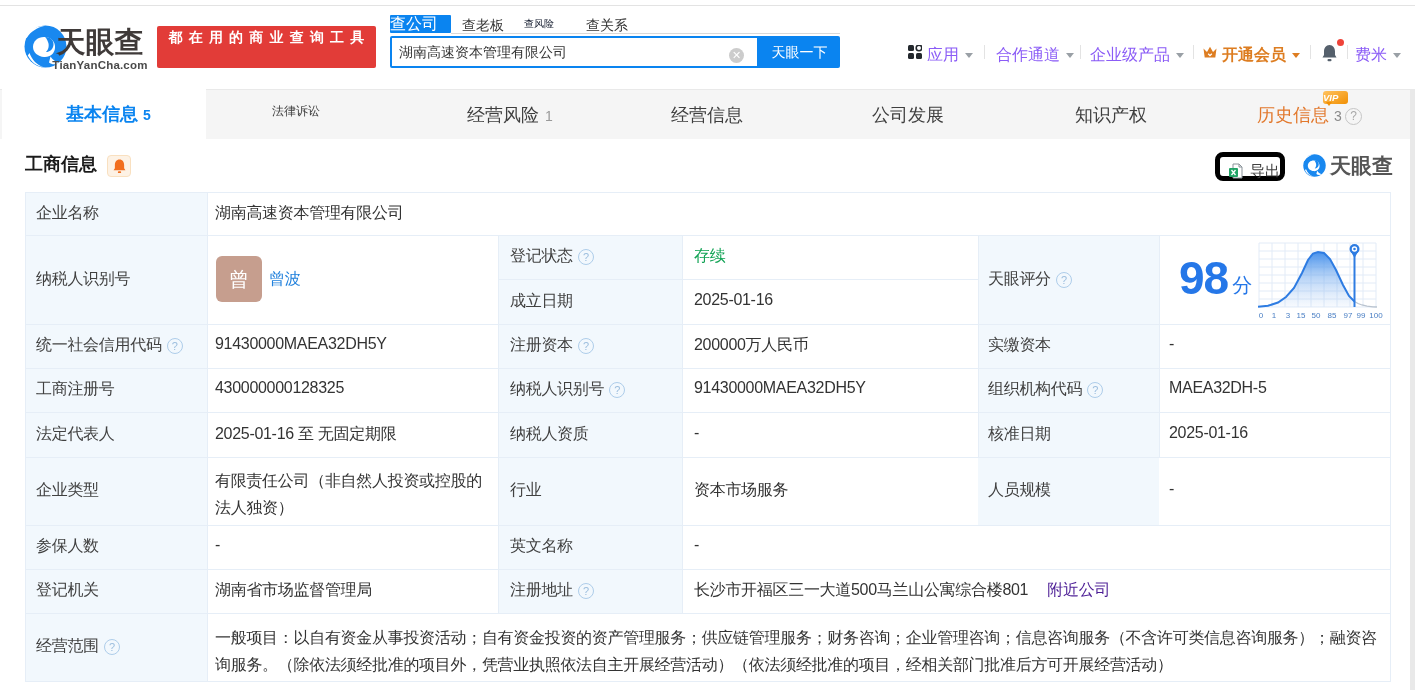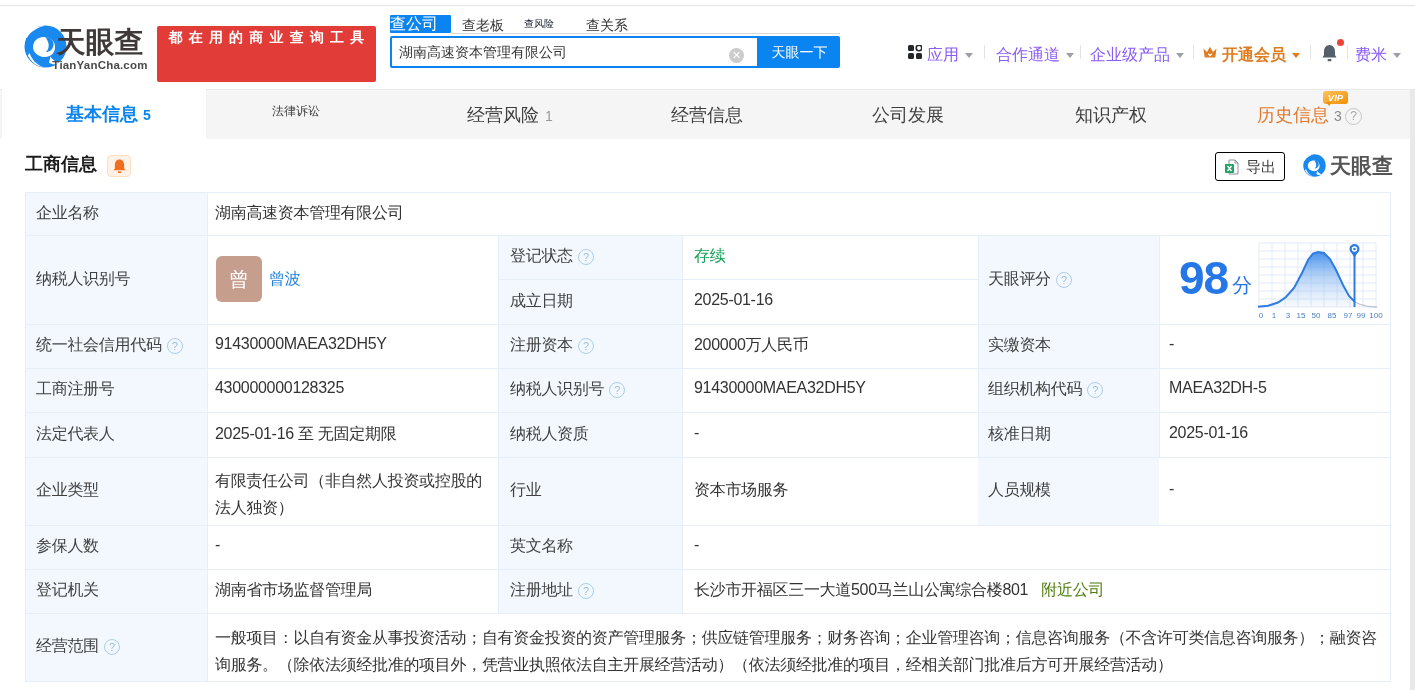--- a/index.html
+++ b/index.html
@@ -26,21 +26,21 @@
   <path d="M21,12 C26.5,11.5 30,15.5 29.5,20 C29,24.5 25.5,27 22,27 C24.5,24.5 25.5,20.5 24,17 C23,14.5 22.3,13 21,12 Z" fill="#1988ef"></path>
   <path d="M0.8,11.5 C5,4.5 13,0.8 20,1 C13.5,2.5 6.5,6.5 2.7,13 Z" fill="#fff"></path>
   <path d="M5.5,28 C8,35 13,40 19.5,42.2 C13.5,41.8 7,37 3.8,30.5 Z" fill="#fff"></path>
   <path d="M26.5,31.5 C28.5,34.5 31.5,37 35.5,38 C31,40 27.5,39.5 25,37.5 Z" fill="#fff"></path>
 </svg>
 <div class="abs" style="left:52px;top:28px;width:96px;text-align:center">
   <div style="font-size:29px;font-weight:bold;color:#3f3a39;line-height:29px">天眼查</div>
   <div style="font-size:11.5px;font-weight:bold;color:#4a4a4a;letter-spacing:0.2px;margin-top:2px">TianYanCha.com</div>
 </div>
 
-<div class="abs" style="left:157px;top:26px;width:219px;height:56px;background:#e23c38;border-radius:2px;color:#fff;text-align:center">
+<div class="abs" style="left:157px;top:26px;width:219px;height:42px;background:#e23c38;border-radius:2px;color:#fff;text-align:center">
   <div style="font-size:14px;font-weight:bold;letter-spacing:6.2px;margin-top:3px;padding-left:6px">都在用的商业查询工具</div>
 </div>
 
 <div class="abs" style="left:390px;top:15px;width:61px;height:18px;background:#0a84f0;color:#fff;font-size:16px;text-align:left;line-height:18px;border-radius:1px">查公司</div>
 <div class="abs" style="left:462px;top:17px;font-size:14px;color:#333">查老板</div>
 <div class="abs" style="left:524px;top:17px;font-size:10px;color:#0f172a">查风险</div>
 <div class="abs" style="left:586px;top:17px;font-size:14px;color:#333">查关系</div>
 
 <div class="abs" style="left:451px;top:33px;width:389px;height:1px;background:#d9d9d9"></div>
 
@@ -79,34 +79,34 @@
 <div class="abs" style="left:0;top:89px;width:1415px;height:50px;background:#f5f5f5;border-top:1px solid #e9e9e9"></div>
 <div class="abs" style="left:2px;top:89px;width:204px;height:50px;background:#fff"></div>
 <div class="abs" style="left:0;top:89px;width:1415px;height:50px">
   <div style="position:absolute;left:66px;top:13px;font-size:18px;font-weight:bold;color:#0a84f0">基本信息<span style="font-size:14px;margin-left:5px">5</span></div>
   <div style="position:absolute;left:272px;top:14px;font-size:12px;color:#3e3e3e">法律诉讼</div>
   <div style="position:absolute;left:467px;top:14px;font-size:18px;color:#3e3e3e">经营风险<span style="font-size:14px;color:#999;margin-left:6px">1</span></div>
   <div style="position:absolute;left:671px;top:14px;font-size:18px;color:#3e3e3e">经营信息</div>
   <div style="position:absolute;left:872px;top:14px;font-size:18px;color:#3e3e3e">公司发展</div>
   <div style="position:absolute;left:1075px;top:14px;font-size:18px;color:#3e3e3e">知识产权</div>
   <div style="position:absolute;left:1257px;top:14px;font-size:18px;color:#e2782c">历史信息<span style="font-size:14px;color:#8a8a8a;margin-left:5px">3</span></div>
-  <div style="position:absolute;left:1323px;top:2px;width:25px;height:13px;background:linear-gradient(150deg,#ffc25e,#f19004);border-radius:3px;color:#fff;font-size:9.5px;font-weight:bold;font-style:italic;text-align:center;line-height:13px">VIP</div>
+  <div style="position:absolute;left:1323px;top:2px;width:25px;height:13px;background:linear-gradient(150deg,#ffc25e,#f19004);border-radius:3px;color:#fff;font-size:9.5px;font-weight:bold;font-style:italic;line-height:13px">VIP</div>
   <div style="position:absolute;left:1326px;top:13px;width:0;height:0;border-left:3px solid transparent;border-right:3px solid transparent;border-top:4px solid #f19004"></div>
   <div style="position:absolute;left:1345px;top:19px;width:17px;height:17px;border:1.5px solid #c6c6c6;border-radius:50%;color:#a8a8a8;font-size:12px;line-height:14.5px;text-align:center">?</div>
 </div>
 
 <div class="abs" style="left:25px;top:152px;font-size:18px;font-weight:bold;color:#1b1b1b">工商信息</div>
 <div class="abs" style="left:107px;top:155px;width:24px;height:22px;background:#fdf2e5;border:1px solid #f9e0c0;border-radius:4px">
   <svg width="13" height="14" viewBox="0 0 12 13" style="margin:3px 0 0 5px">
     <path d="M6,0.5 C8.8,0.5 10.3,2.8 10.3,5.5 L10.3,8.5 L11.5,10.5 L0.5,10.5 L1.7,8.5 L1.7,5.5 C1.7,2.8 3.2,0.5 6,0.5 Z" fill="#f26e1e"></path>
     <rect x="4.5" y="11.3" width="3" height="1.7" rx="0.8" fill="#f26e1e"></rect>
   </svg>
 </div>
 
-<div class="abs" style="left:1215px;top:152px;width:70px;height:29px;border:1px solid #000000;border-radius:3px;background:#fff">
+<div class="abs" style="left:1215px;top:152px;width:70px;height:29px;border:5px solid #000000;border-radius:8px;background:#fff">
   <svg width="16" height="16" viewBox="0 0 16 16" style="position:absolute;left:8px;top:6px">
     <path d="M5,1 L11,1 L14,4 L14,15 L5,15 Z" fill="#fff" stroke="#8a9399" stroke-width="1"></path>
     <path d="M11,1 L11,4 L14,4" fill="none" stroke="#8a9399" stroke-width="1"></path>
     <rect x="1" y="5" width="9" height="9" rx="1" fill="#21a366"></rect>
     <path d="M3.5,7 L7.5,12 M7.5,7 L3.5,12" stroke="#fff" stroke-width="1.3"></path>
   </svg>
   <div style="position:absolute;left:30px;top:5px;font-size:15px;color:#404040">导出</div>
 </div>
 
 <svg class="abs" style="left:1303px;top:154px" width="23" height="23" viewBox="0 0 43 43">
@@ -222,18 +222,18 @@
 <div class="abs val" style="left:1169px;top:480px">-</div>
 
 <div class="abs lbl" style="left:36px;top:536px">参保人数</div>
 <div class="abs val" style="left:215px;top:536px">-</div>
 <div class="abs lbl" style="left:510px;top:536px">英文名称</div>
 <div class="abs val" style="left:694px;top:536px">-</div>
 
 <div class="abs lbl" style="left:36px;top:580px">登记机关</div>
 <div class="abs val" style="left:215px;top:580px">湖南省市场监督管理局</div>
 <div class="abs lbl" style="left:510px;top:580px">注册地址<span class="qicon">?</span></div>
-<div class="abs val" style="left:694px;top:580px">长沙市开福区三一大道500马兰山公寓综合楼801 <span style="color:#4d7c0f;margin-left:9px">附近公司</span></div>
+<div class="abs val" style="left:694px;top:580px">长沙市开福区三一大道500马兰山公寓综合楼801 <span style="color:#4c1d95;margin-left:15px">附近公司</span></div>
 
 <div class="abs lbl" style="left:36px;top:636px">经营范围<span class="qicon">?</span></div>
 <div class="abs val" style="left:215px;top:624px;width:1200px;line-height:27px;white-space:nowrap">一般项目：以自有资金从事投资活动；自有资金投资的资产管理服务；供应链管理服务；财务咨询；企业管理咨询；信息咨询服务（不含许可类信息咨询服务）；融资咨<br>询服务。（除依法须经批准的项目外，凭营业执照依法自主开展经营活动）（依法须经批准的项目，经相关部门批准后方可开展经营活动）</div>
 
 <div class="abs" style="left:1410px;top:89px;width:5px;height:601px;background:#e9e9e9"></div>
 
 </body></html>

